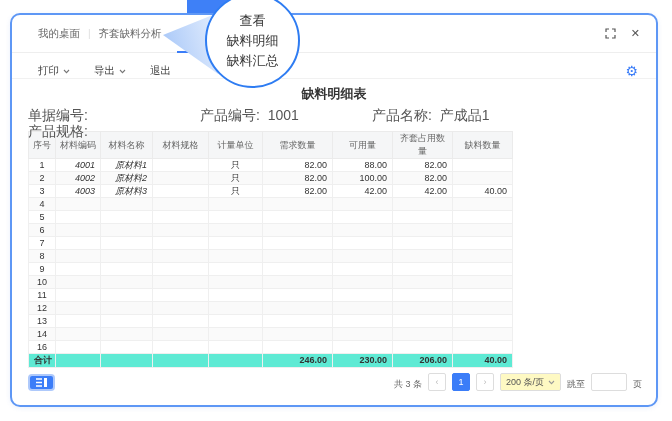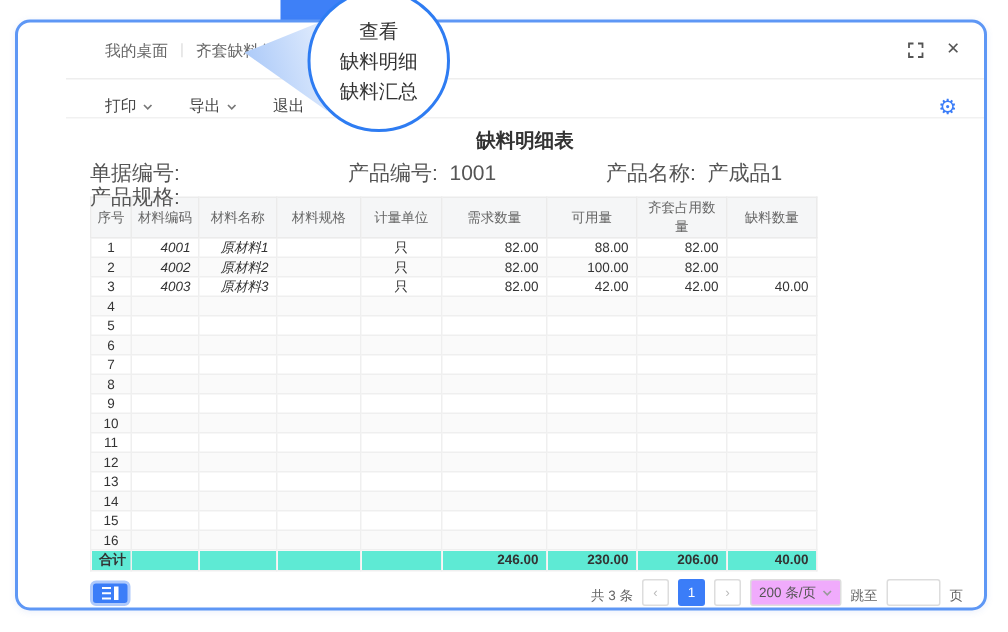--- a/index.html
+++ b/index.html
@@ -8,21 +8,21 @@
   body { position:relative; }
 
   
   .top-chip { position:absolute; left:187px; top:0; width:48px; height:14px;
               background:#3E80F7; z-index:1; }
 
   
   .window { position:absolute; left:10px; top:13px; width:648px; height:394px;
             background:#fff; border:2px solid #5E97F5; border-radius:10px;
             overflow:hidden; z-index:2; box-shadow:0 1px 5px rgba(60,110,220,.10);
-            display:flex; flex-direction:column;padding-left:32px; }
+            display:flex; flex-direction:column; }
 
   
   .tabbar { display:flex; align-items:center; height:38px; padding:0 16px 0 26px;
             border-bottom:1px solid #eeeeee; flex:none; }
   .tab { font-size:10.5px; color:#666; cursor:pointer; white-space:nowrap; }
   .tab-sep { color:#ddd; margin:0 8px; font-size:10px; }
   .tab-gap { width:20px; }
   .tab.active { position:relative; color:#3B7DF8; font-weight:bold;
                 display:flex; align-items:center; gap:5px; height:38px; }
   .tab.active::after { content:""; position:absolute; left:-5px; right:-5px;
@@ -67,21 +67,21 @@
   .pagebar { display:flex; align-items:center; margin:4px 14px 0 16px; height:20px; flex:none; }
   .view-btn { width:27px; height:17px; background:#3B7DF8; border:2px solid #AEC9FB;
               border-radius:4px; display:flex; align-items:center; justify-content:center;
               cursor:pointer; }
   .pager { margin-left:auto; display:flex; align-items:flex-end; gap:6px;
            font-size:9px; color:#666; }
   .pg-box { width:18px; height:18px; border:1px solid #ddd; border-radius:2px;
             display:flex; align-items:center; justify-content:center; color:#bbb;
             font-size:9px; background:#fff; cursor:pointer; }
   .pg-box.current { background:#3B7DF8; border-color:#3B7DF8; color:#fff; }
-  .pg-select { height:18px; border:1px solid #ddd; border-radius:2px; background:#f0abfc;
+  .pg-select { height:18px; border:1px solid #ddd; border-radius:2px; background:#fef9c3;
                display:flex; align-items:center; gap:4px; padding:0 5px; color:#555;
                cursor:pointer; }
   .pg-input { width:36px; height:18px; border:1px solid #ddd; border-radius:2px;
               font-size:9px; padding:0 3px; outline:none; }
 
   
   .callout-tail { position:absolute; left:155px; top:8px; z-index:8; }
   .callout { position:absolute; left:205px; top:-7px; width:95px; height:95px;
              background:#fff; border:2px solid #2E7CF2; border-radius:50%;
              z-index:9; display:flex; flex-direction:column; align-items:center;
@@ -317,31 +317,20 @@
             <td class="c-left"></td>
             <td class="c-left"></td>
             <td class="c-left"></td>
             <td class="c-center"></td>
             <td class="c-right"></td>
             <td class="c-right"></td>
             <td class="c-right"></td>
             <td class="c-right"></td>
           </tr>
           <tr>
-            <td class="c-center">15</td>
-            <td class="c-left"></td>
-            <td class="c-left"></td>
-            <td class="c-left"></td>
-            <td class="c-center"></td>
-            <td class="c-right"></td>
-            <td class="c-right"></td>
-            <td class="c-right"></td>
-            <td class="c-right"></td>
-          </tr>
-          <tr>
             <td class="c-center">16</td>
             <td class="c-left"></td>
             <td class="c-left"></td>
             <td class="c-left"></td>
             <td class="c-center"></td>
             <td class="c-right"></td>
             <td class="c-right"></td>
             <td class="c-right"></td>
             <td class="c-right"></td>
           </tr>

